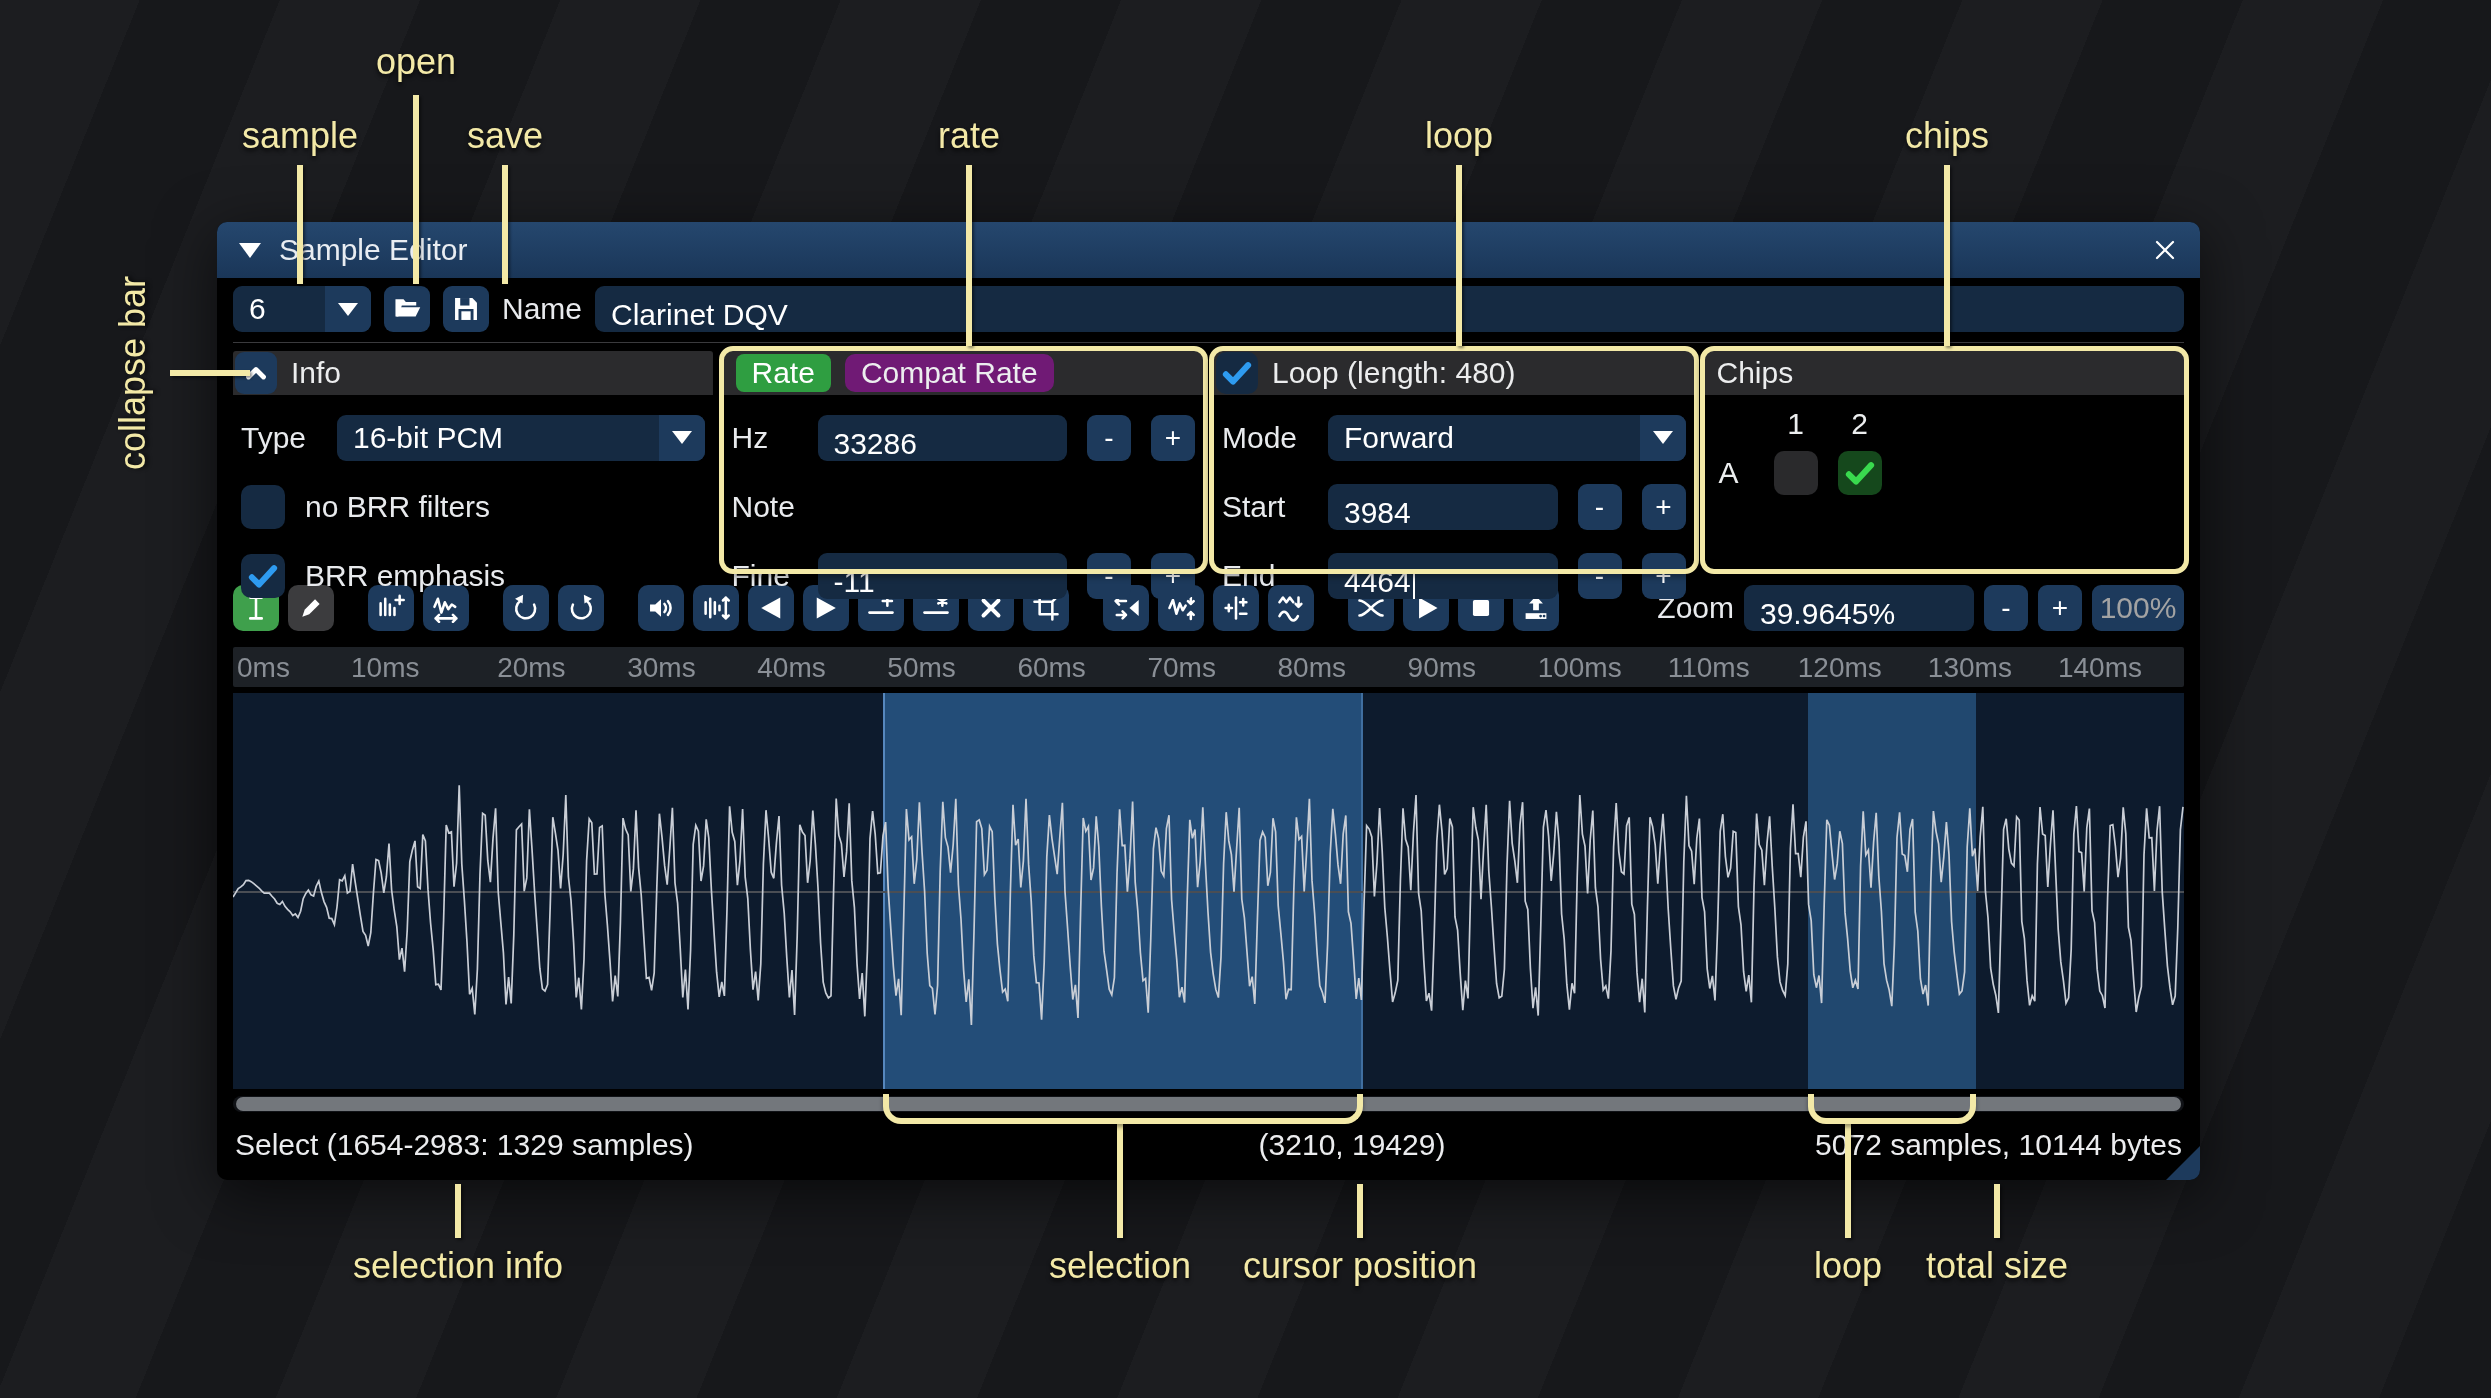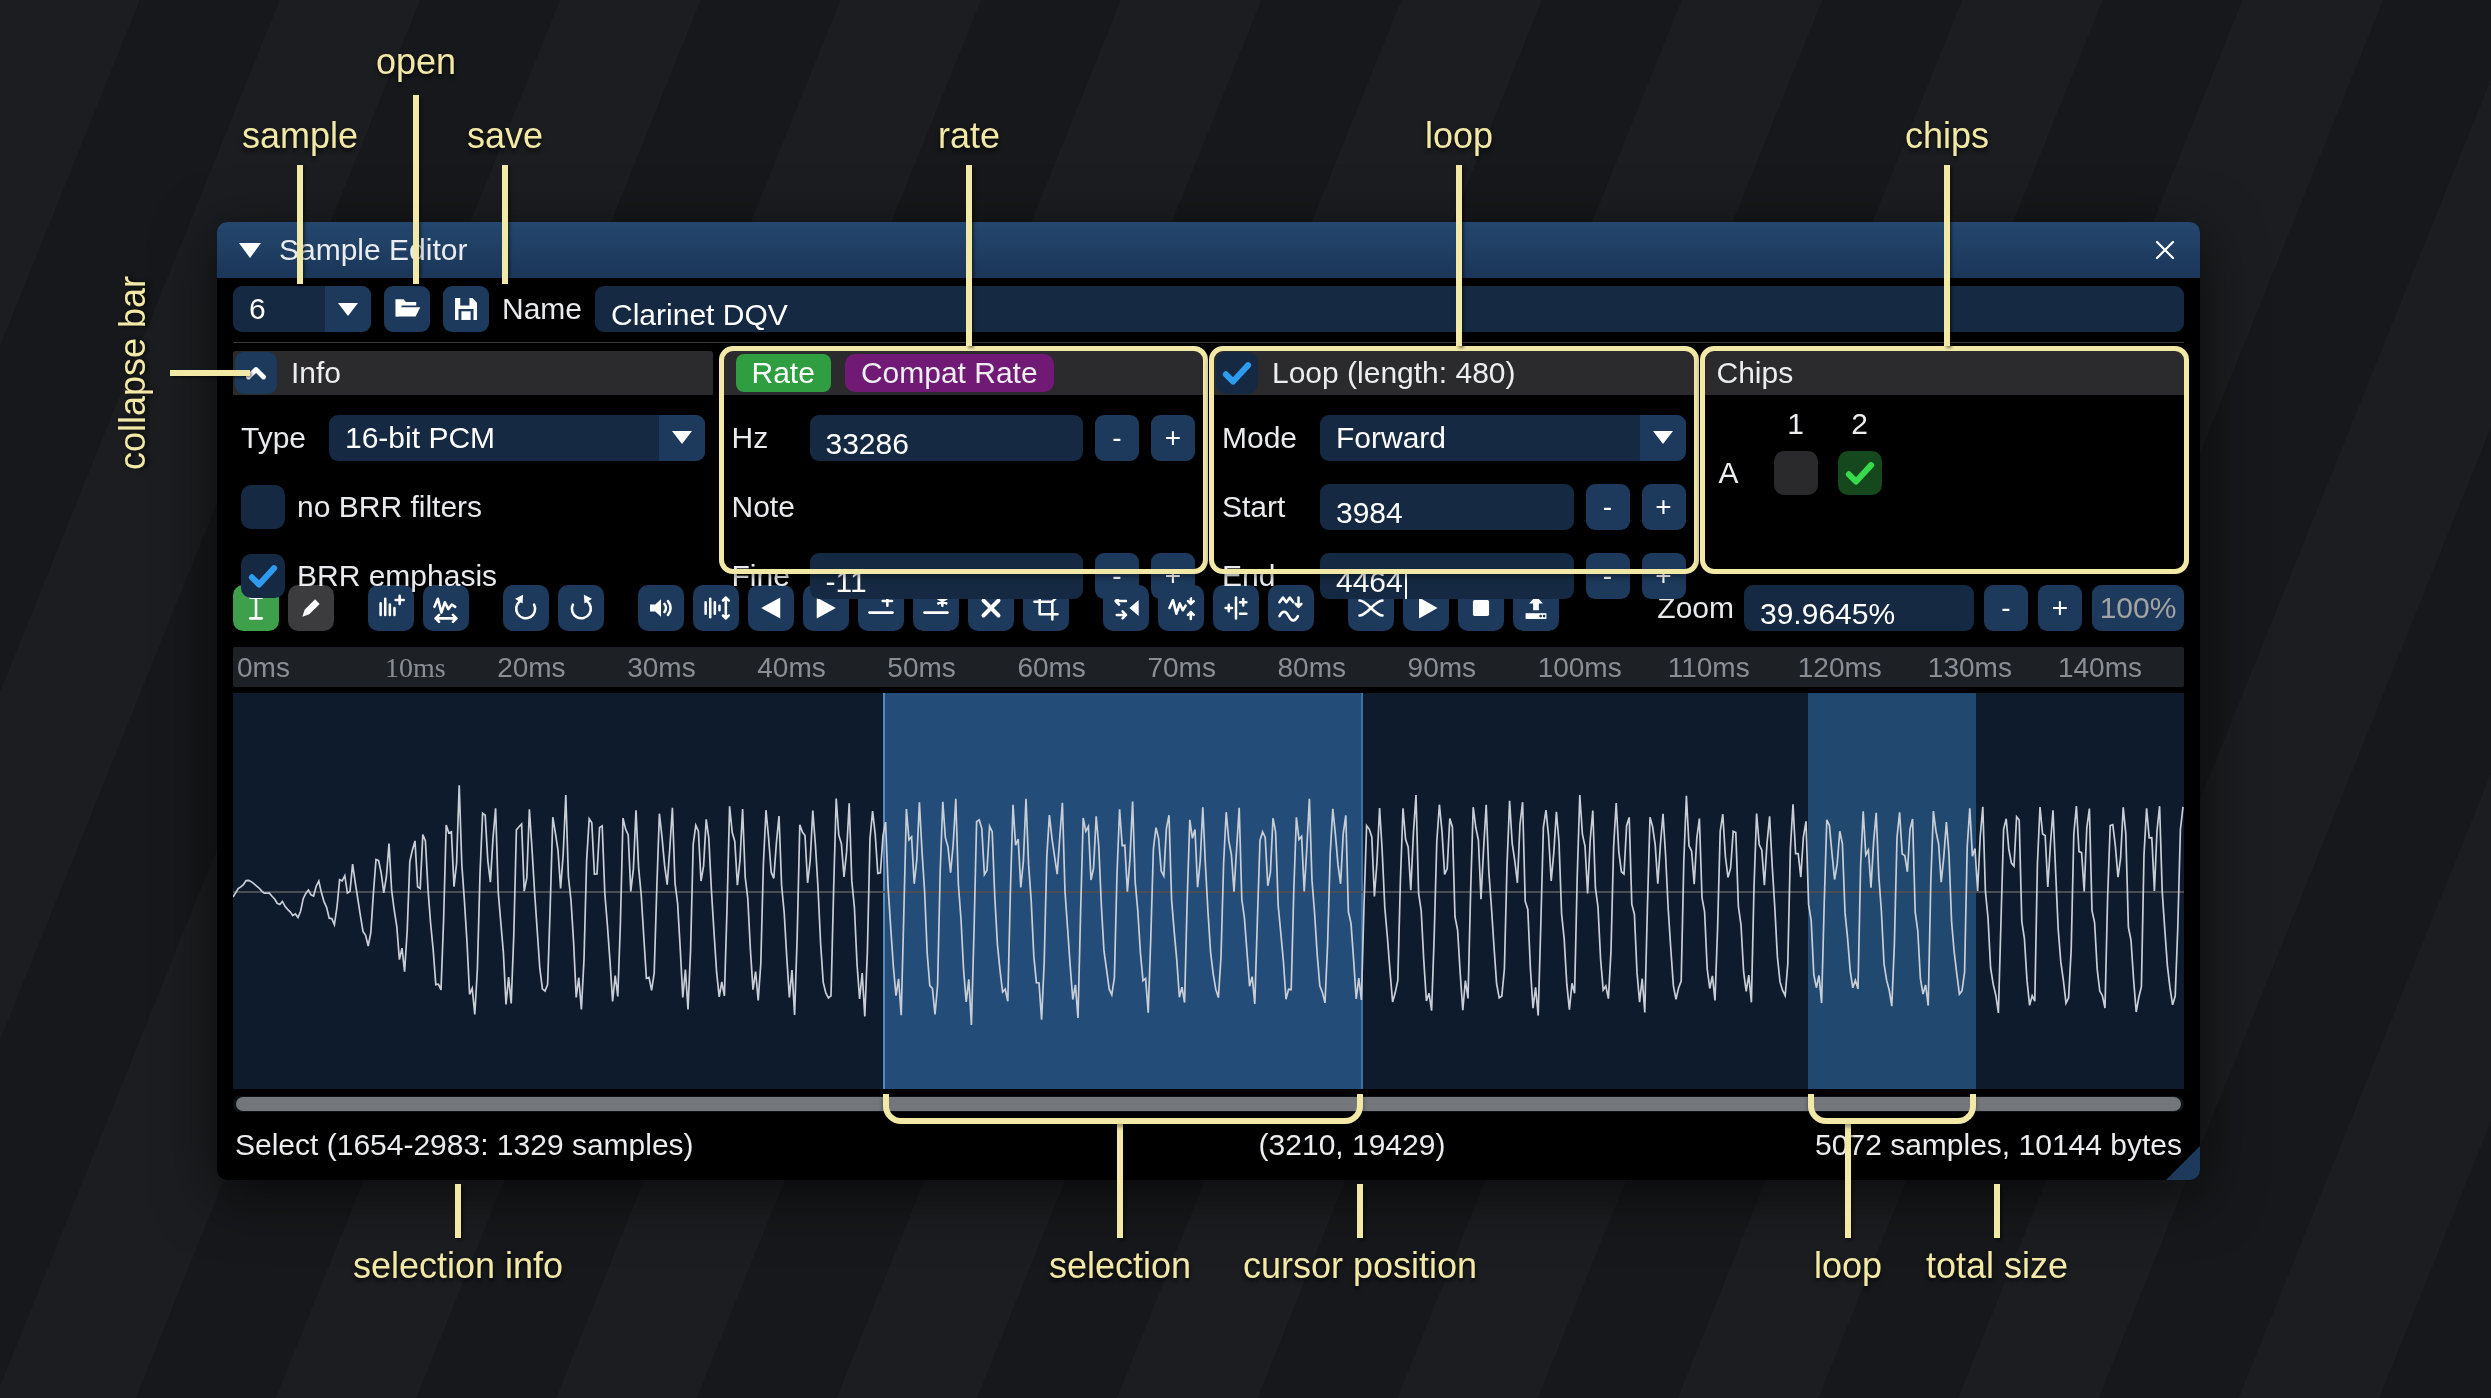--- a/index.html
+++ b/index.html
@@ -34,21 +34,21 @@
   .icon-btn svg{width:30px;height:30px;}
   .field{background:#152a42;border-radius:9px;height:46px;display:flex;align-items:flex-end;padding:0 16px;color:#fff;font-size:30px;white-space:nowrap;}
   .name-field{flex:1;}
   .divider{height:1px;background:#3a3a3d;margin-top:10px;}
   
   .panels{display:flex;gap:11px;margin-top:8px;height:218px;}
   .panel{flex:1;position:relative;}
   .panel-header{height:44px;background:#2b2b2d;display:flex;align-items:center;gap:14px;padding:0 12px;color:#ecedee;font-size:30px;border-radius:3px 3px 0 0;}
   .panel-header.tight{padding-left:2px;}
   .panel-body{padding:4px 8px 0 8px;}
-  .prow{display:flex;align-items:center;gap:12px;height:61px;margin-top:8px;}
+  .prow{display:flex;align-items:center;gap:20px;height:61px;margin-top:8px;}
   .grow{flex:1;}
   .w-type{width:76px;}
   .w-rate{width:66px;}
   .w-loop{width:86px;}
   .small-btn{width:44px;height:46px;background:#1d3a5c;color:#fff;border:none;border-radius:9px;font-size:28px;display:flex;align-items:center;justify-content:center;flex:none;padding:0;}
   .checkbox{width:44px;height:44px;background:#152a42;border-radius:10px;display:flex;align-items:center;justify-content:center;flex:none;}
   .checkbox svg{display:none;width:34px;height:34px;}
   .checkbox.checked svg{display:block;}
   .collapse-btn{width:42px;height:42px;background:#1d3a5c;border:none;border-radius:9px;display:flex;align-items:center;justify-content:center;padding:0;}
   .collapse-btn svg{width:30px;height:30px;}
@@ -458,21 +458,21 @@
             <span>39.9645%</span>
           </div>
         <button class="small-btn">-</button>
         <button class="small-btn">+</button>
         <button class="reset-btn">100%</button>
       </div>
     </div>
 
     <div class="ruler" id="ruler">
         <span class="tick" style="left: 4px;">0ms</span>
-        <span class="tick" style="left: 152px; font-family: Liberation Serif, serif;">10ms</span>
+        <span class="tick" style="left: 118px;">10ms</span>
         <span class="tick" style="left: 264.133px;">20ms</span>
         <span class="tick" style="left: 394.2px;">30ms</span>
         <span class="tick" style="left: 524.267px;">40ms</span>
         <span class="tick" style="left: 654.333px;">50ms</span>
         <span class="tick" style="left: 784.4px;">60ms</span>
         <span class="tick" style="left: 914.467px;">70ms</span>
         <span class="tick" style="left: 1044.53px;">80ms</span>
         <span class="tick" style="left: 1174.6px;">90ms</span>
         <span class="tick" style="left: 1304.67px;">100ms</span>
         <span class="tick" style="left: 1434.73px;">110ms</span>

